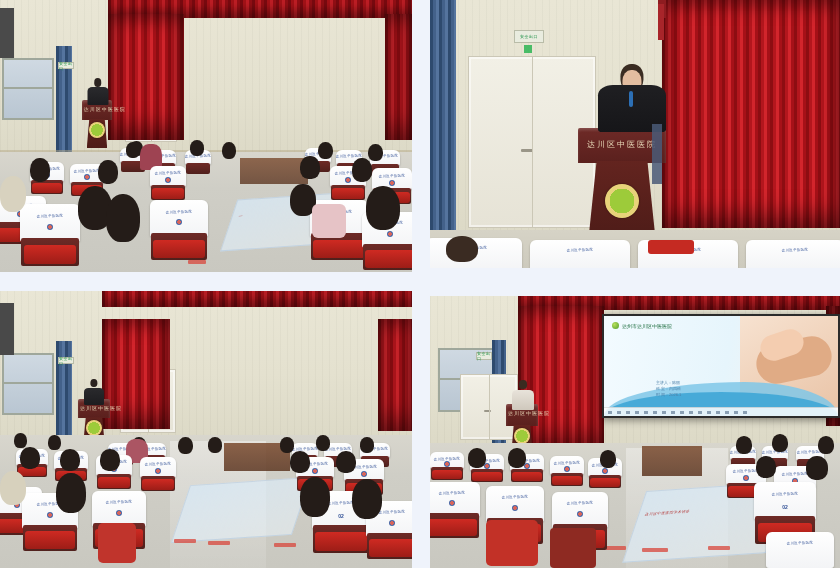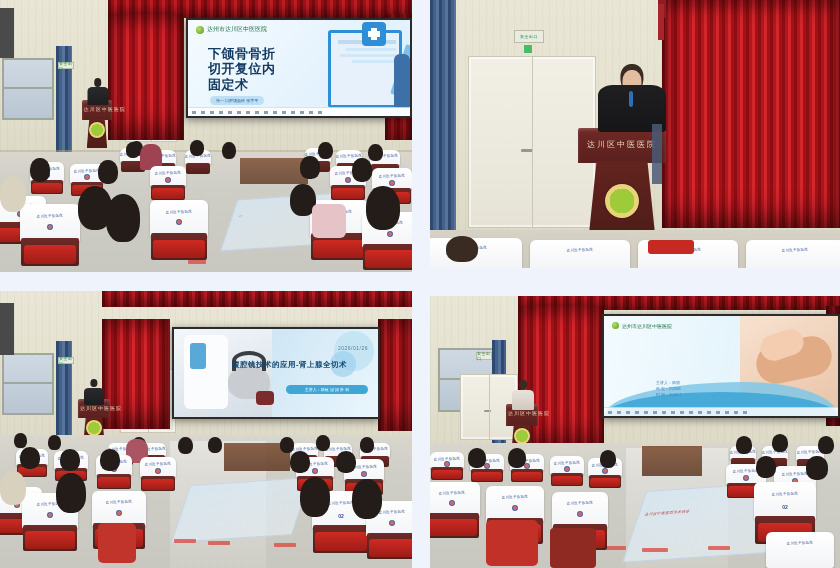--- a/index.html
+++ b/index.html
@@ -242,45 +242,20 @@
       <div class="exit-sign" style="left:58px;top:62px;width:16px;height:7px;">
         <span>安全出口</span>
       </div>
 
       <div style="position:absolute;left:0;top:8px;width:14px;height:50px;background:#4a4a4a;"></div>
 
       <div class="curtain-top" style="height:18px;left:108px;width:304px;"></div>
       <div class="curtain" style="left:108px;top:14px;width:76px;height:126px;"></div>
       <div class="curtain" style="left:385px;top:14px;width:27px;height:126px;"></div>
 
-      <div class="screen" style="left:186px;top:18px;width:226px;height:100px;">
-        <div class="screen-inner" style="background:linear-gradient(135deg,#f4fbff 0%,#e6f3fd 55%,#dcefff 100%);">
-
-          <div style="position:absolute;right:8px;top:10px;width:74px;height:78px;background:#e6f1fb;border:3px solid #2f8fd6;border-radius:3px;"></div>
-          <div style="position:absolute;right:14px;top:20px;width:58px;height:4px;background:#bcdcf4;"></div>
-          <div style="position:absolute;right:14px;top:28px;width:50px;height:3px;background:#cfe7f8;"></div>
-          <div style="position:absolute;right:14px;top:34px;width:56px;height:3px;background:#cfe7f8;"></div>
-          <div style="position:absolute;right:14px;top:40px;width:44px;height:3px;background:#cfe7f8;"></div>
-          <div style="position:absolute;right:24px;top:2px;width:24px;height:24px;background:#2f8fd6;border-radius:4px;"></div>
-          <div style="position:absolute;right:33px;top:8px;width:6px;height:12px;background:#fff;"></div>
-          <div style="position:absolute;right:30px;top:11px;width:12px;height:6px;background:#fff;"></div>
-          <div style="position:absolute;right:4px;top:24px;width:8px;height:52px;background:#7bc0ee;transform:rotate(18deg);border-radius:2px;"></div>
-          <div style="position:absolute;right:0px;top:34px;width:16px;height:54px;background:#3d6fa8;border-radius:6px 6px 2px 2px;"></div>
-
-          <div class="slide-logo" style="left:8px;top:5px;">
-            <span class="dot"></span>
-            <span>达州市达川区中医医院</span>
-          </div>
-          <div class="slide-title" style="left:20px;top:26px;font-size:13px;">下颌骨骨折
-切开复位内
-固定术</div>
-          <div class="slide-pill" style="left:22px;top:76px;font-size:4px;background:#bfe0f4;color:#1c5b8e;">第一 口腔颌面科  张学平</div>
-          <div class="slide-bar"></div>
-        </div>
-      </div>
 
       <div class="podium" style="left:82px;top:100px;width:30px;height:48px;">
         <div class="podium-top"></div>
         <div class="podium-body"></div>
         <div class="podium-text">达川区中医医院</div>
         <div class="podium-emblem"></div>
       </div>
       <div class="speaker" style="left:87px;top:78px;width:21px;height:27px;">
         <div class="speaker-head"></div>
         <div class="speaker-body"></div>
@@ -511,38 +486,20 @@
       </div>
       <div class="door" style="left:120px;top:78px;width:56px;height:64px;">
         <div class="door-handle"></div>
       </div>
       <div style="position:absolute;left:0;top:12px;width:14px;height:52px;background:#494949;"></div>
 
       <div class="curtain-top" style="height:16px;left:102px;width:310px;"></div>
       <div class="curtain" style="left:102px;top:28px;width:68px;height:110px;"></div>
       <div class="curtain" style="left:378px;top:28px;width:34px;height:112px;"></div>
 
-      <div class="screen" style="left:172px;top:36px;width:208px;height:92px;">
-        <div class="screen-inner" style="background:linear-gradient(120deg,#dfeef8 0%,#cfe6f5 40%,#eaf6fc 100%);">
-
-          <div style="position:absolute;left:0;top:0;width:48%;height:100%;background:linear-gradient(160deg,#f3f7fa,#d4dde5);"></div>
-          <div style="position:absolute;left:10px;top:6px;width:44px;height:74px;background:#fafcfd;border-radius:6px;"></div>
-          <div style="position:absolute;left:16px;top:14px;width:16px;height:26px;background:#59a9d8;border-radius:3px;"></div>
-          <div style="position:absolute;left:54px;top:36px;width:42px;height:34px;background:#c9ccd1;border-radius:50% 50% 40% 40%;"></div>
-          <div style="position:absolute;left:58px;top:22px;width:34px;height:20px;border:4px solid #3a3d42;border-radius:50% 50% 0 0;border-bottom:none;"></div>
-          <div style="position:absolute;left:82px;top:62px;width:18px;height:14px;background:#7b2b2b;border-radius:4px;"></div>
-          <div style="position:absolute;right:4px;top:2px;width:40px;height:40px;border-radius:50%;background:#bfe2f3;opacity:.8;"></div>
-          <div style="position:absolute;right:22px;top:22px;width:26px;height:26px;border-radius:50%;background:#9ed2ee;opacity:.7;"></div>
-
-          <div style="position:absolute;right:10px;top:16px;font-size:5px;color:#5a7d96;letter-spacing:.5px;">2026/01/26</div>
-          <div class="slide-title" style="left:58px;top:30px;right:6px;font-size:7.5px;color:#14486e;line-height:1.5;">腹腔镜技术的应用-肾上腺全切术</div>
-          <div class="slide-pill" style="left:112px;top:56px;width:82px;font-size:4px;">主讲人：陈敏
-泌 尿 外 科</div>
-        </div>
-      </div>
 
       <div class="podium" style="left:78px;top:108px;width:32px;height:46px;">
         <div class="podium-top"></div>
         <div class="podium-body"></div>
         <div class="podium-text">达川区中医医院</div>
         <div class="podium-emblem"></div>
       </div>
       <div class="speaker" style="left:84px;top:88px;width:20px;height:26px;">
         <div class="speaker-head"></div>
           <div class="speaker-body"></div>

